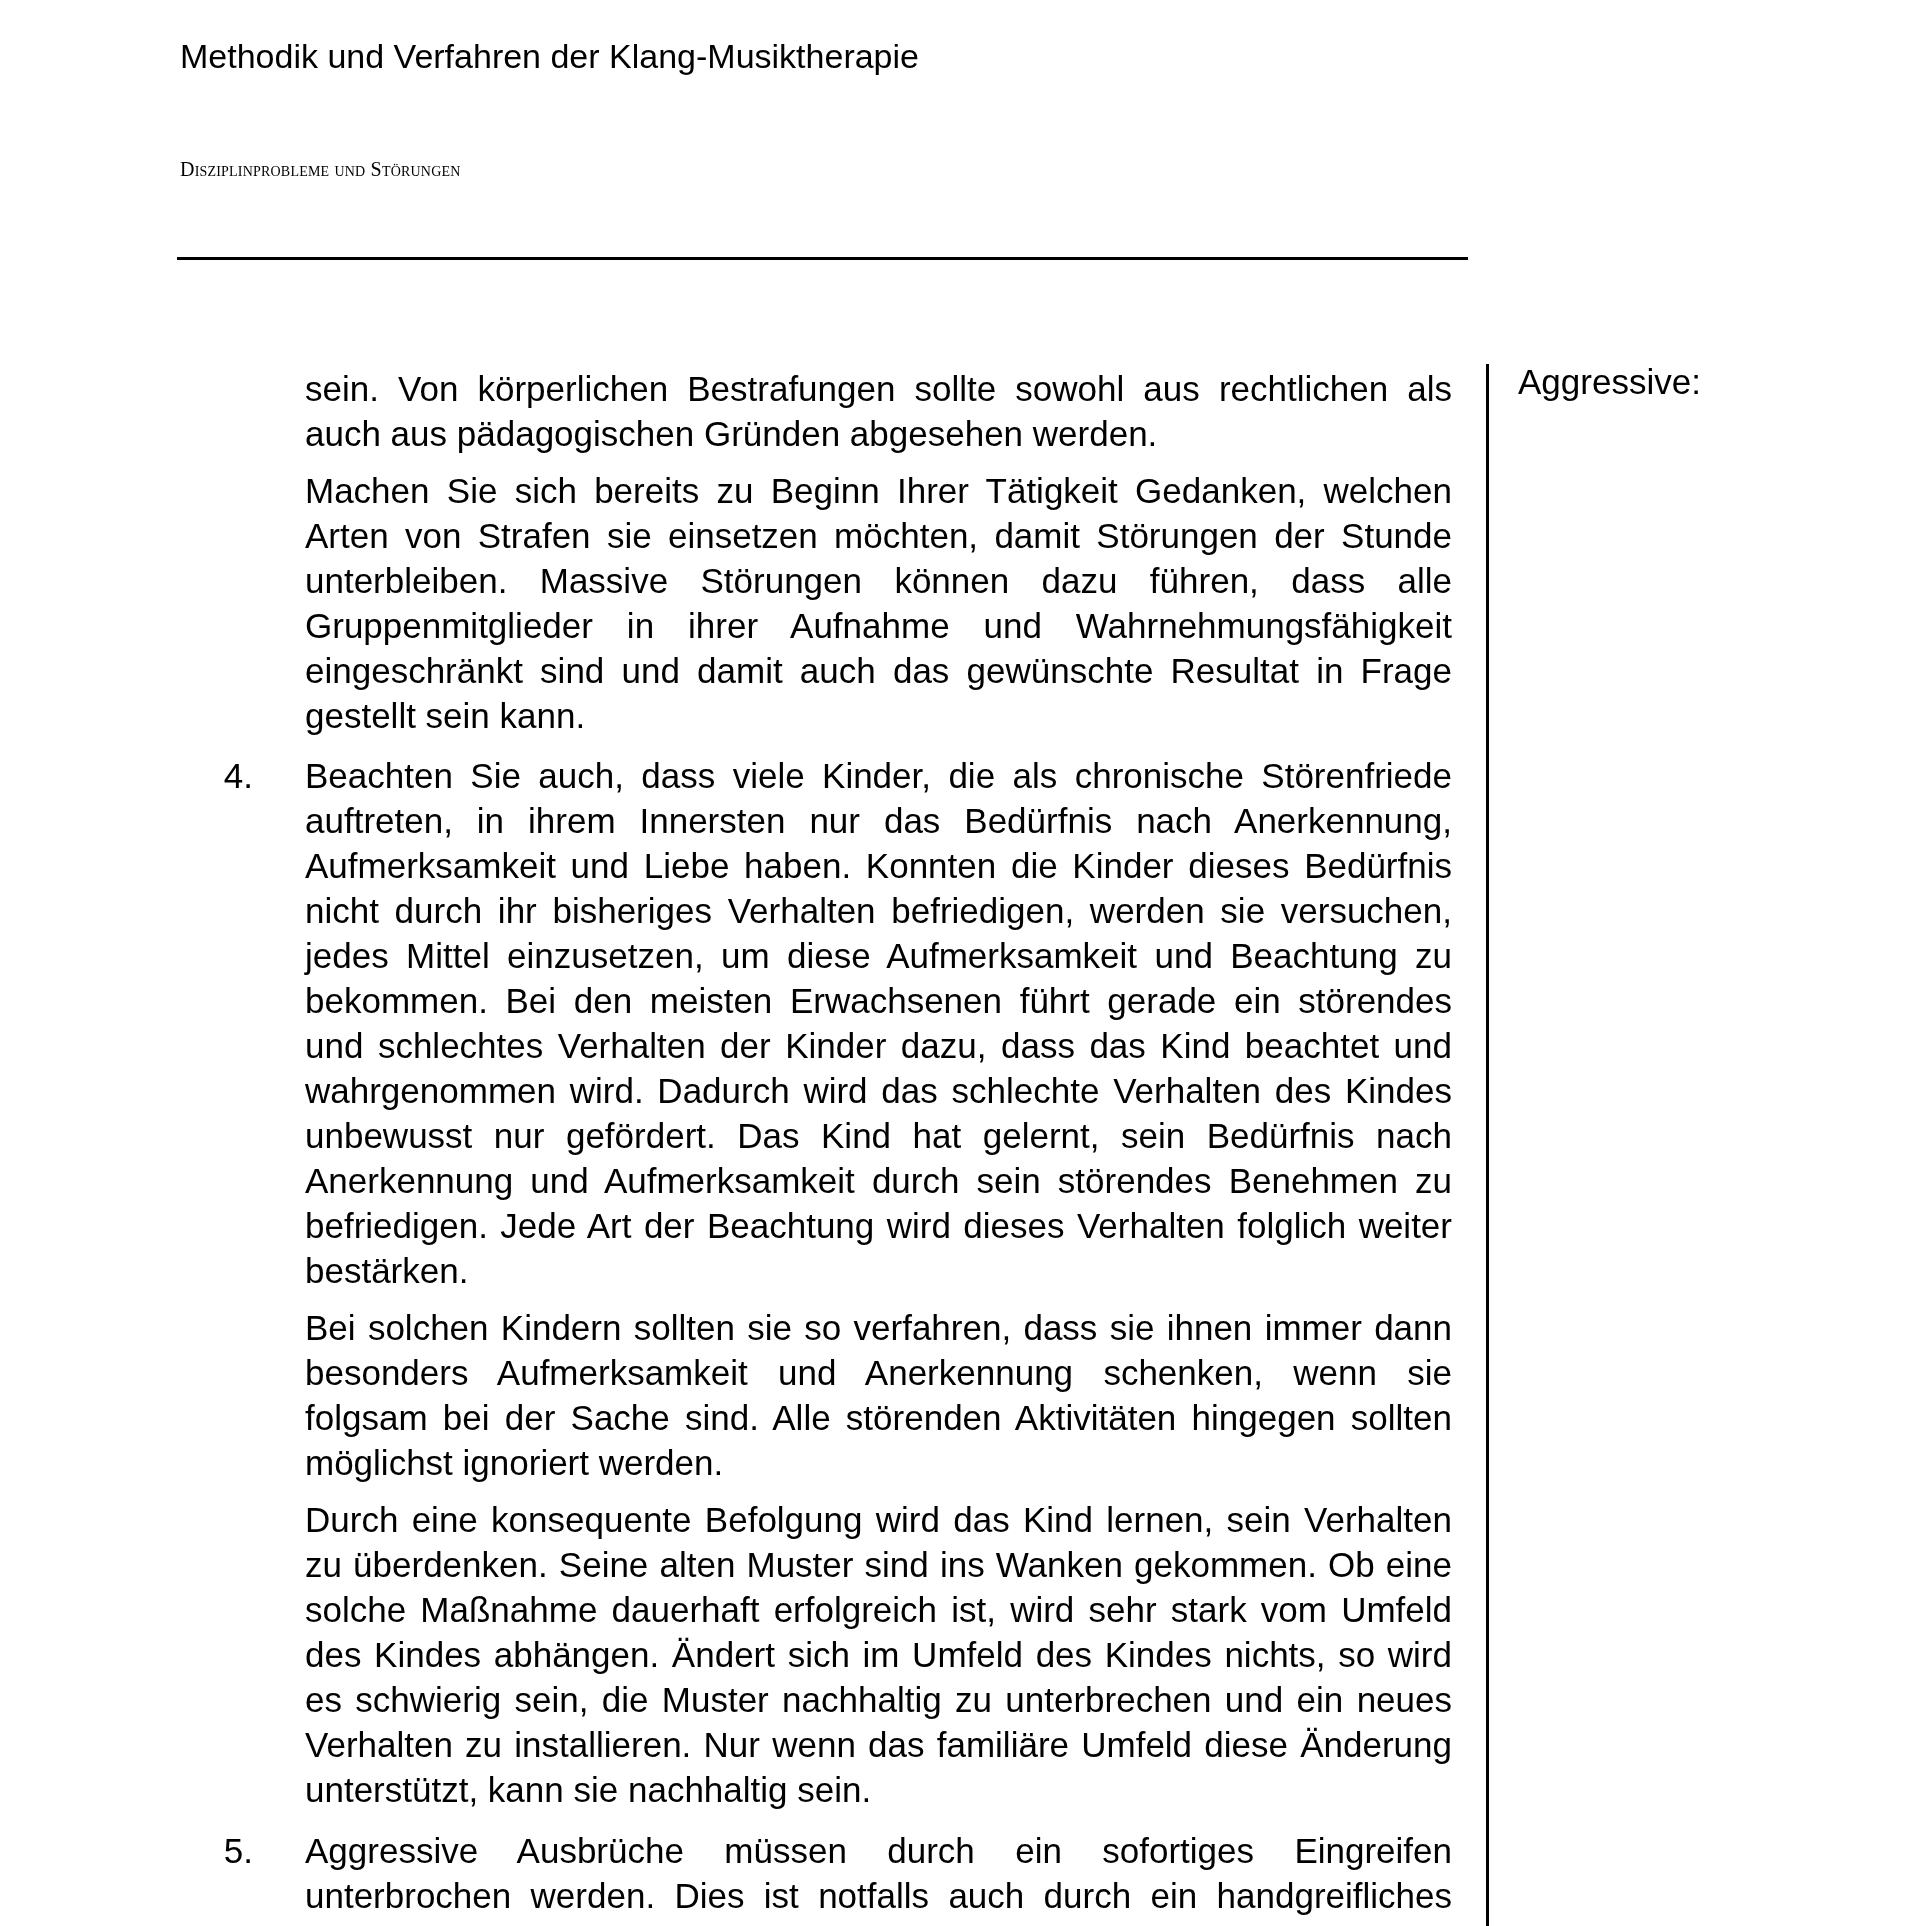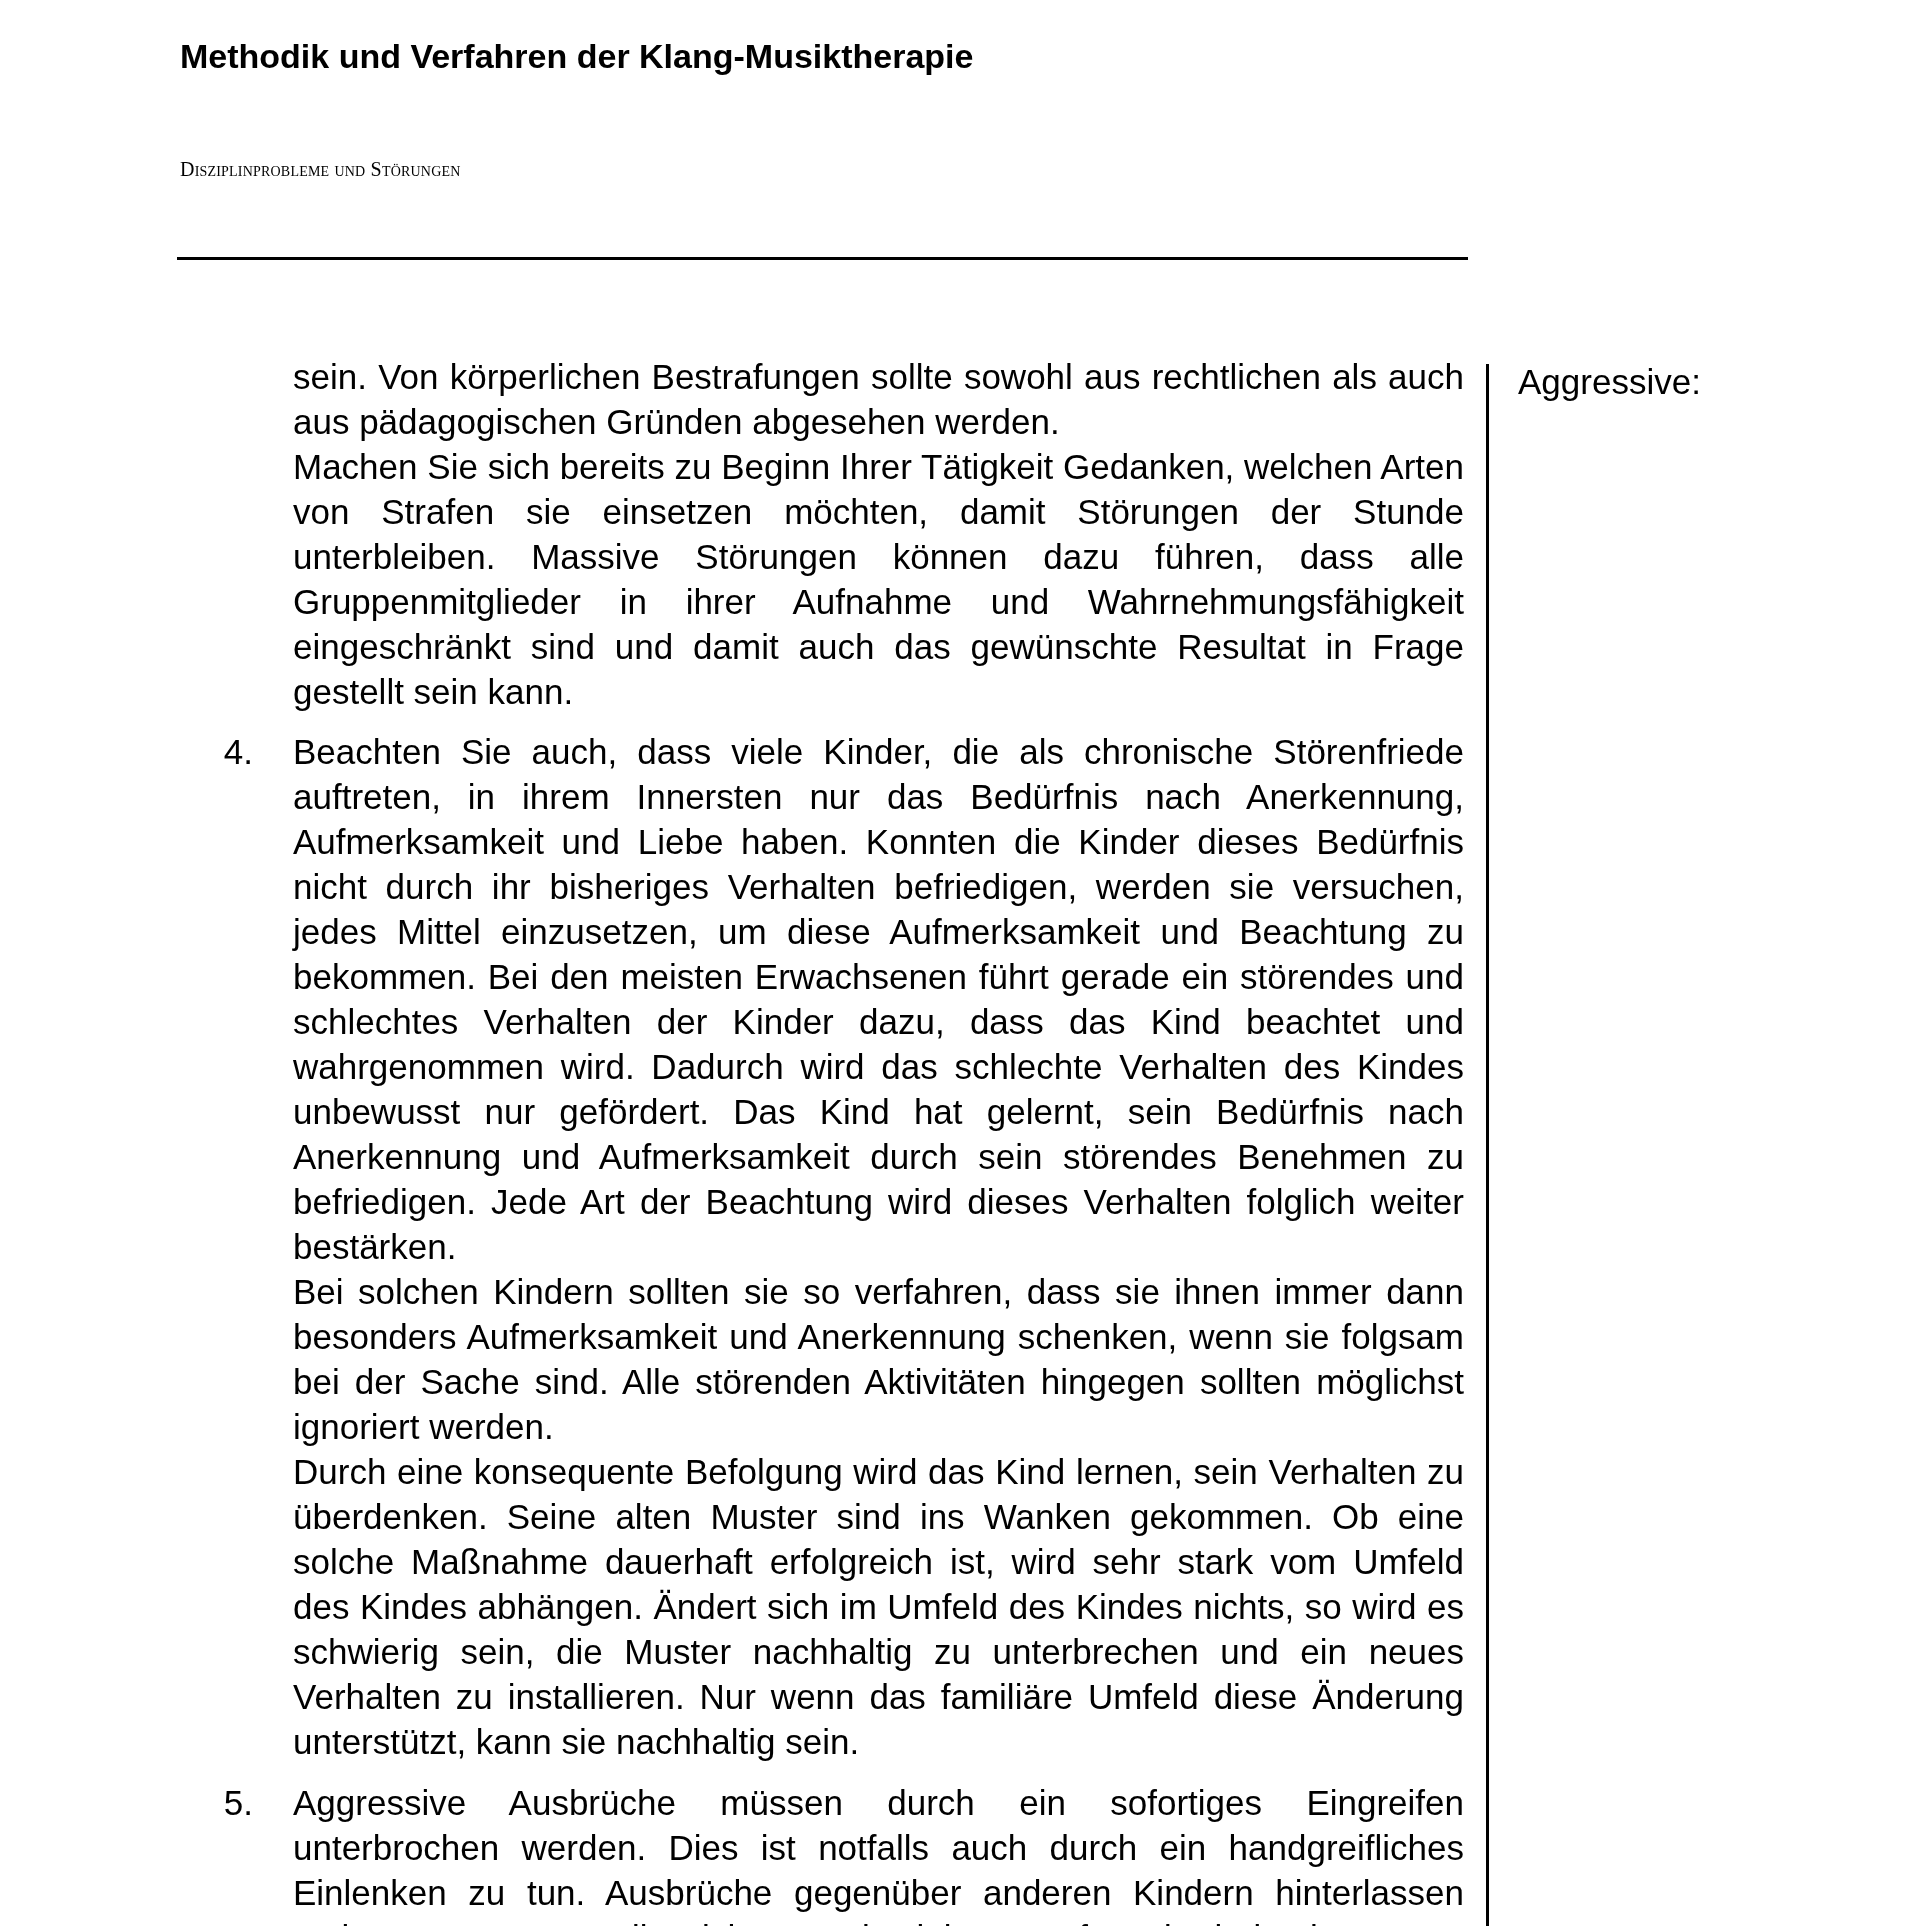--- a/index.html
+++ b/index.html
@@ -2,41 +2,41 @@
 <html style="font-size:6.2px"><head>
   <meta charset="utf-8">
   <style>
     html, body { margin: 0; padding: 0; background: #ffffff; }
     body {
       width: 1910px; height: 2703px; position: relative; overflow: hidden;
       font-family: "Liberation Sans", sans-serif; color: #000;
     }
     .doc-title {
       position: absolute; left: 180px; top: 37px;
-      font-size: 34px; font-weight: bold; letter-spacing: 0px;
+      font-size: 34px; font-weight: normal; letter-spacing: 0px;
     }
     .section-label {
       position: absolute; left: 180px; top: 158px;
       font-family: Liberation Serif, serif;
       font-size: 20px; font-variant: small-caps; letter-spacing: 0.2px;
     }
     .header-rule {
       position: absolute; left: 177px; top: 257px; width: 1291px; height: 2.7px; background: #000;
     }
     .vrule {
       position: absolute; left: 1486px; top: 364px; width: 3.1px; height: 2240px; background: #000;
     }
     .margin-note {
       position: absolute; left: 1518px; top: 362px; font-size: 35px;
     }
     .body-text {
       position: absolute; left: 216px; top: 354px; width: 1248px;
       font-size: 35px; line-height: 45px;
     }
-    .para { text-align: justify; margin: 0; padding-left: 77px; }
+    .para { text-align: justify; margin: 12px; padding-left: 77px; }
     .list-item { position: relative; margin-top: 15.4px; }
     .list-num {
       position: absolute; left: 7.7px; top: 0; width: 58px;
     }
   </style>
 </head>
 <body>
 
 <div class="doc-title">Methodik und Verfahren der Klang-Musiktherapie</div>
 <div class="section-label">Disziplinprobleme und Störungen</div>

